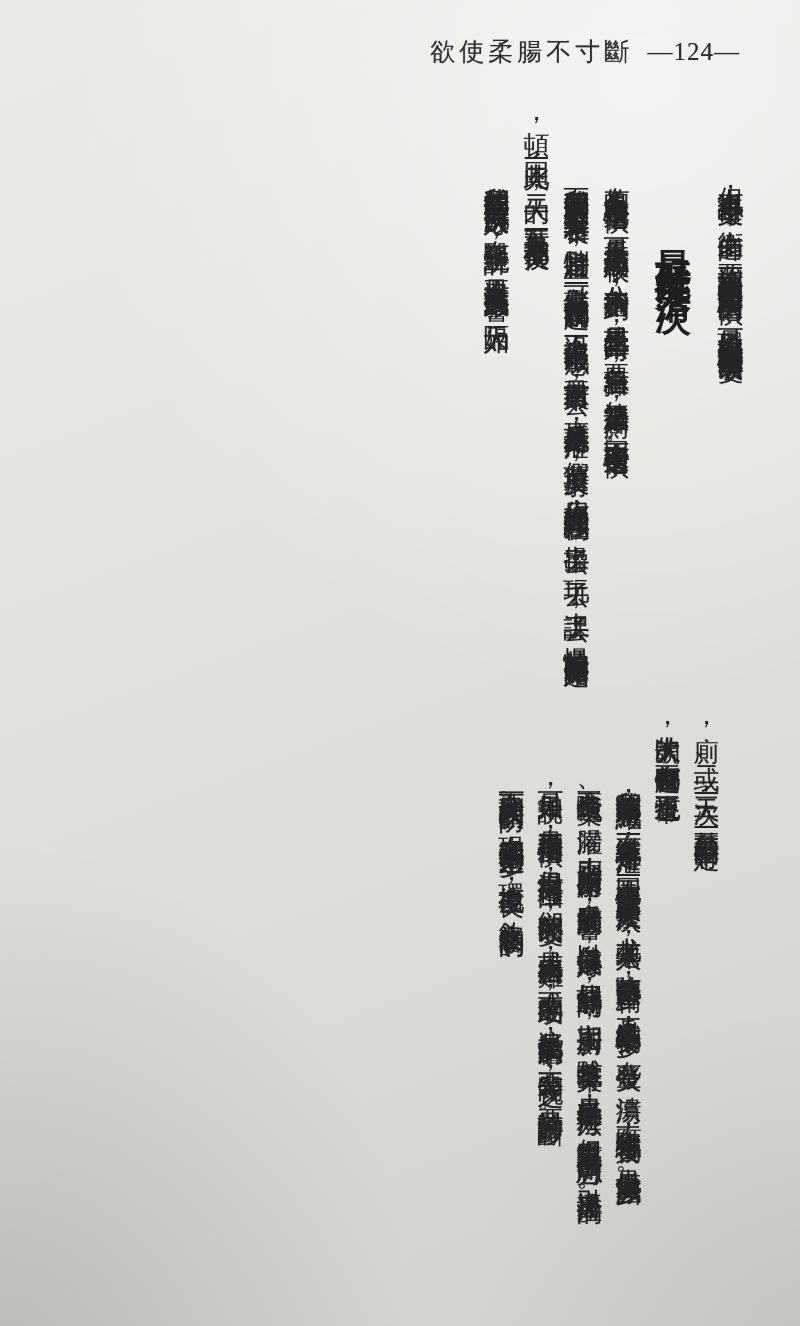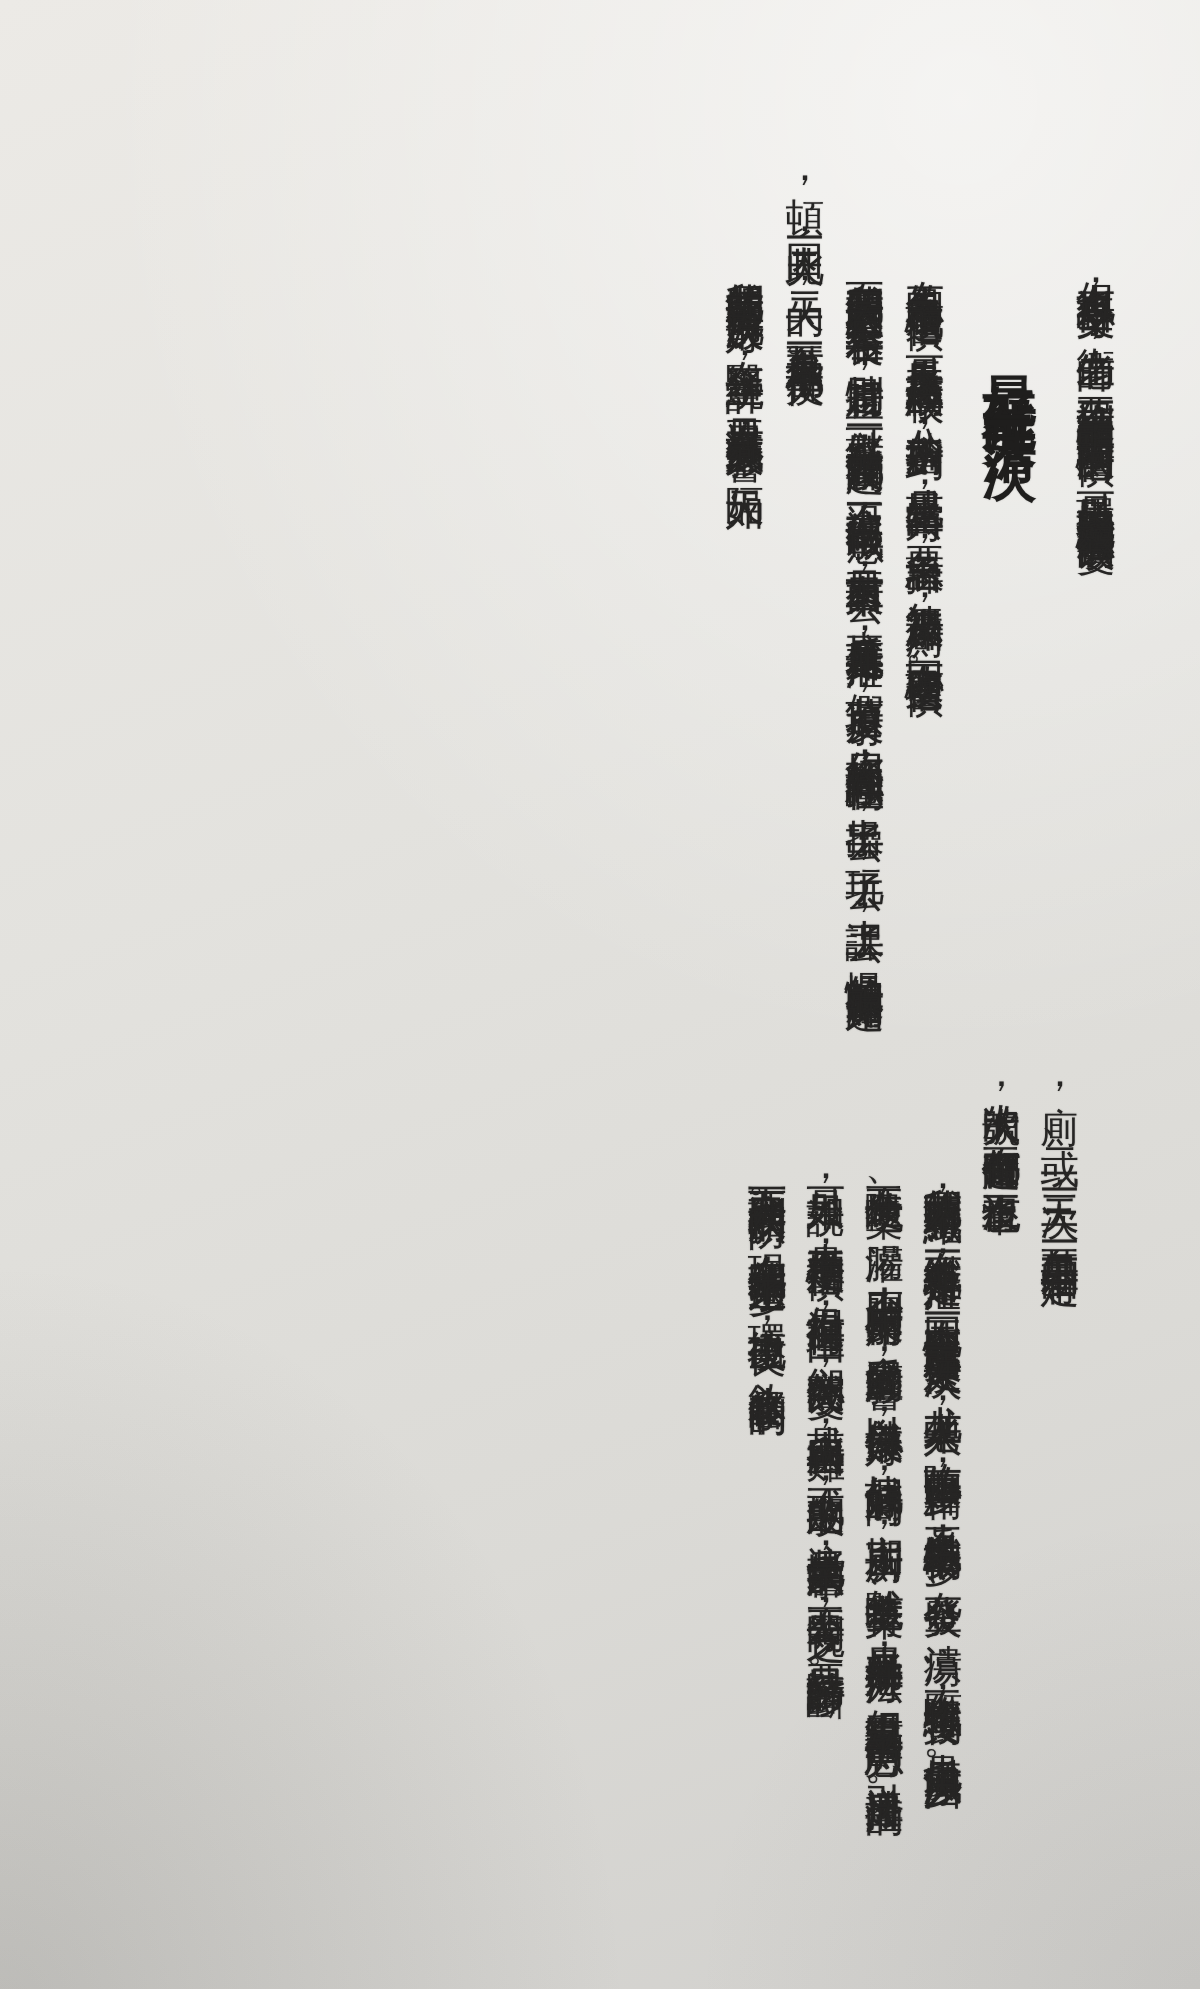--- a/index.html
+++ b/index.html
@@ -63,20 +63,24 @@
     font-family: "Liberation Sans", "DejaVu Sans", sans-serif;
     color: #1f1e1d;
     text-shadow: 0 0 1px rgba(35,34,33,0.35);
   }
 </style>
 </head>
 <body>
 
 <div class="page">
 
+  <div class="running-header">
+    <span class="rh-title">欲使柔腸不寸斷</span>
+    <span class="rh-page">—124—</span>
+  </div>
 
   <div class="vblock top-block">
     <p class="para indent">但也有許多自小父母，衛生老師，要你訓練自己一天利用早上時間如廁一次的習慣，可是環境的改變也會影響這項習慣的改變。</p>
     <h2 class="heading">最好能每天清一次</h2>
     <p class="para indent">有的人是自小養成了這項習慣，可是長大考上要住校的學校，公共廁所搶不到，或是男生當兵時，要急著出操，無法來得及如廁，因而改變這項習慣。</p>
     <p class="para indent">而我們的大腸大約有一公尺至一公尺半左右長，特別是直腸，可儲藏一千公分糞便都沒問題，不過這部位一向很敏感，只要有東西下去，直接反應就是要排泄，假若這項反射，你用極強的意識控制住，出操去了，玩去了，上課去了，慢慢的其反射作用開始遲頓，因此一天，二天的，甚至有人一星期都不大便。</p>
     <p class="para indent">我們的腸子若能每天清洗一次最好，在醫學上統計，只要沒有疾病或外來影響，隔天如</p>
   </div>
 
   <div class="vblock bottom-block">

